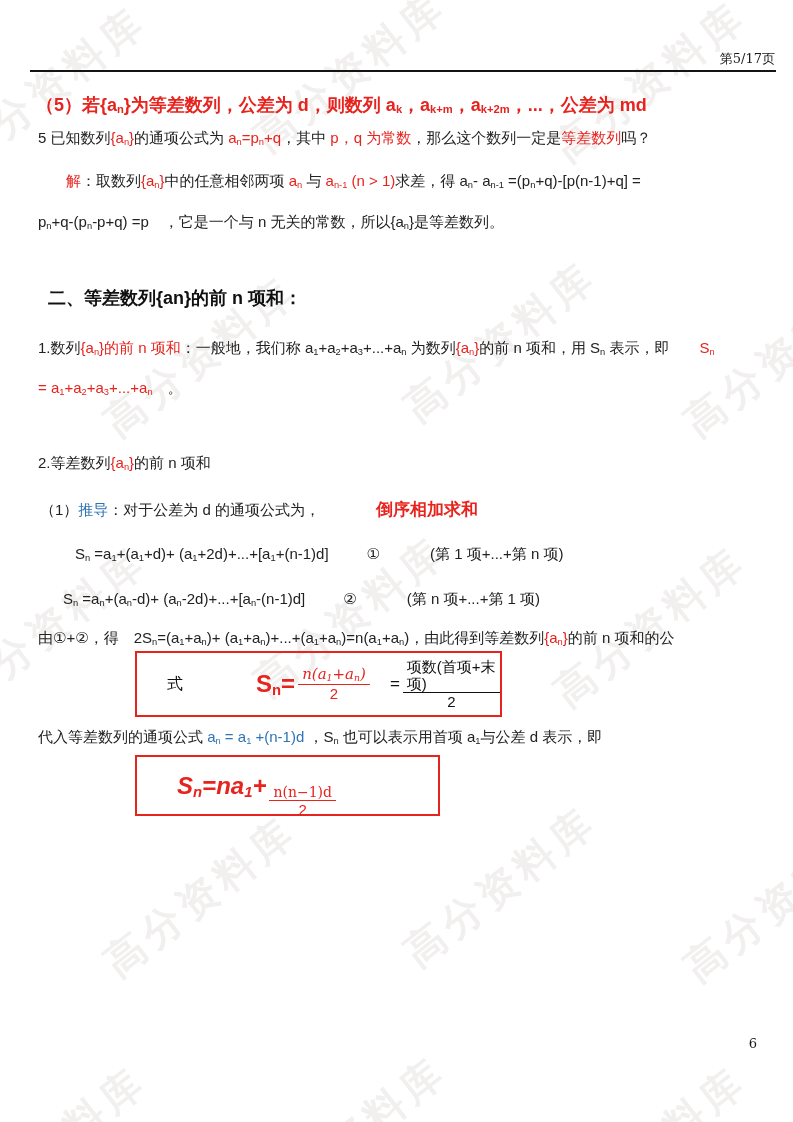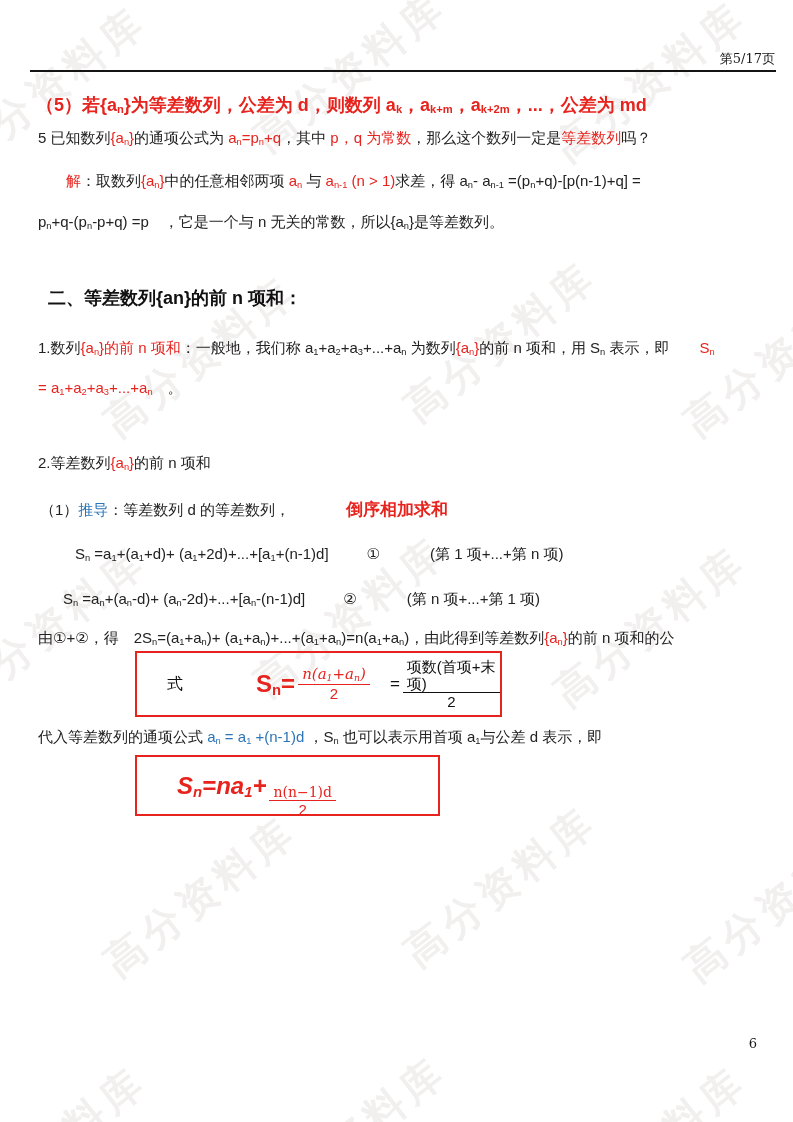--- a/index.html
+++ b/index.html
@@ -85,21 +85,21 @@
 
   <div class="line t-sec" style="top:288px;left:48px;">二、等差数列{an}的前 n 项和：</div>
 
   <div class="line" style="top:337px;left:38px;"><span>1.数列</span><span class="c-r">{a</span><sub class="c-r">n</sub><span class="c-r">}的前 n 项和</span><span>：一般地，我们称  a</span><sub>1</sub><span>+a</span><sub>2</sub><span>+a</span><sub>3</sub><span>+...+a</span><sub>n</sub><span>  为数列</span><span class="c-r">{a</span><sub class="c-r">n</sub><span class="c-r">}</span><span>的前 n 项和，用 S</span><sub>n</sub><span> 表示，即</span><span>　　</span><span class="c-r">S</span><sub class="c-r">n</sub></div>
 
   <div class="line" style="top:377px;left:38px;"><span class="c-r">= a</span><sub class="c-r">1</sub><span class="c-r">+a</span><sub class="c-r">2</sub><span class="c-r">+a</span><sub class="c-r">3</sub><span class="c-r">+...+a</span><sub class="c-r">n</sub><span>　。</span></div>
 
   <div class="line" style="top:452px;left:38px;"><span>2.等差数列</span><span class="c-r">{a</span><sub class="c-r">n</sub><span class="c-r">}</span><span>的前 n 项和</span></div>
 
   <div class="line" style="top:499px;left:40px;">
-    <span><span>（1）</span><span class="c-u">推导</span><span>：等差数列 d 的等差数列，</span></span><span class="hl-red">倒序相加求和</span>
+    <span><span>（1）</span><span class="c-u">推导</span><span>：对于公差为 d 的通项公式为，</span></span><span class="hl-red">倒序相加求和</span>
   </div>
 
   <div class="line" style="top:543px;left:75px;">
     <span><span>S</span><sub>n</sub><span> =a</span><sub>1</sub><span>+(a</span><sub>1</sub><span>+d)+ (a</span><sub>1</sub><span>+2d)+...+[a</span><sub>1</sub><span>+(n-1)d]</span></span><span class="eq-tag">①</span><span class="eq-note">(第 1 项+...+第 n 项)</span>
   </div>
 
   <div class="line" style="top:588px;left:63px;">
     <span><span>S</span><sub>n</sub><span> =a</span><sub>n</sub><span>+(a</span><sub>n</sub><span>-d)+ (a</span><sub>n</sub><span>-2d)+...+[a</span><sub>n</sub><span>-(n-1)d]</span></span><span class="eq-tag">②</span><span class="eq-note">(第 n 项+...+第 1 项)</span>
   </div>
 

